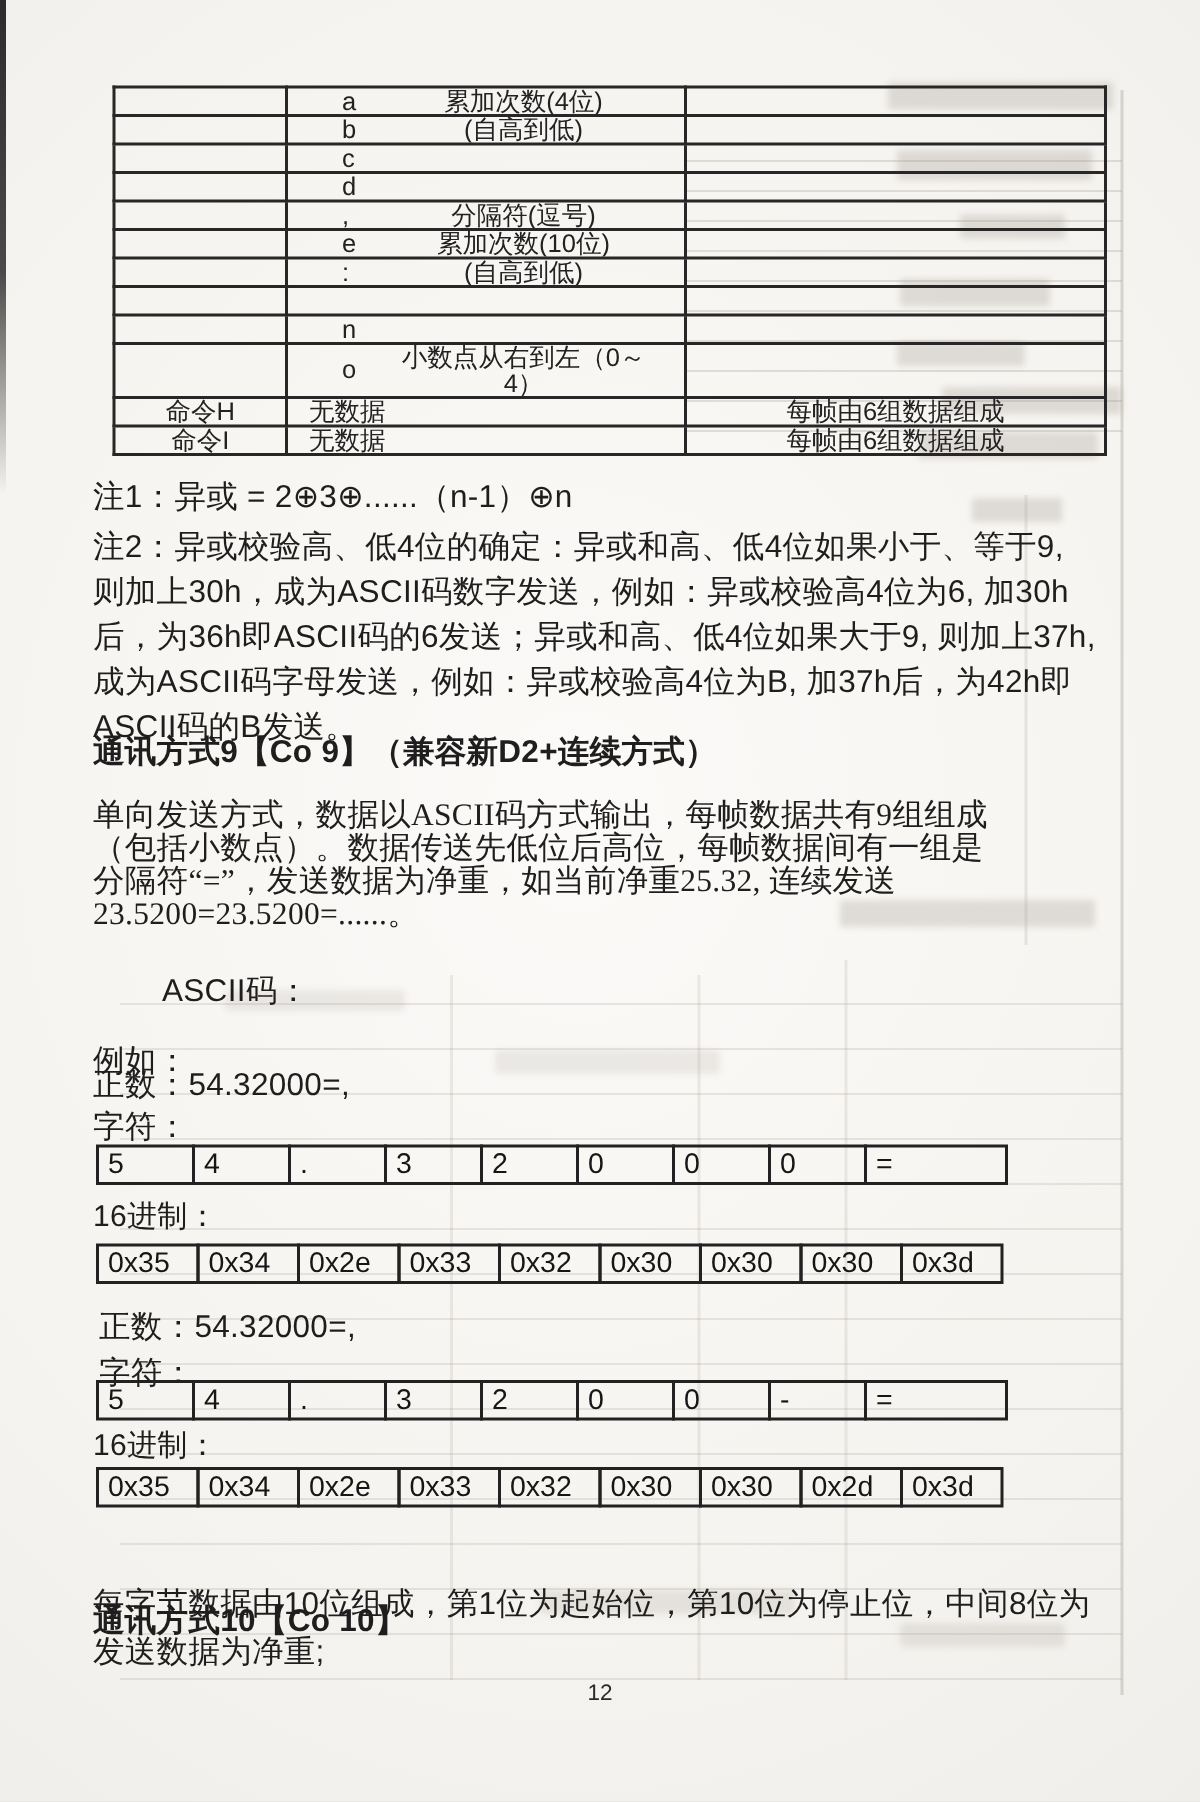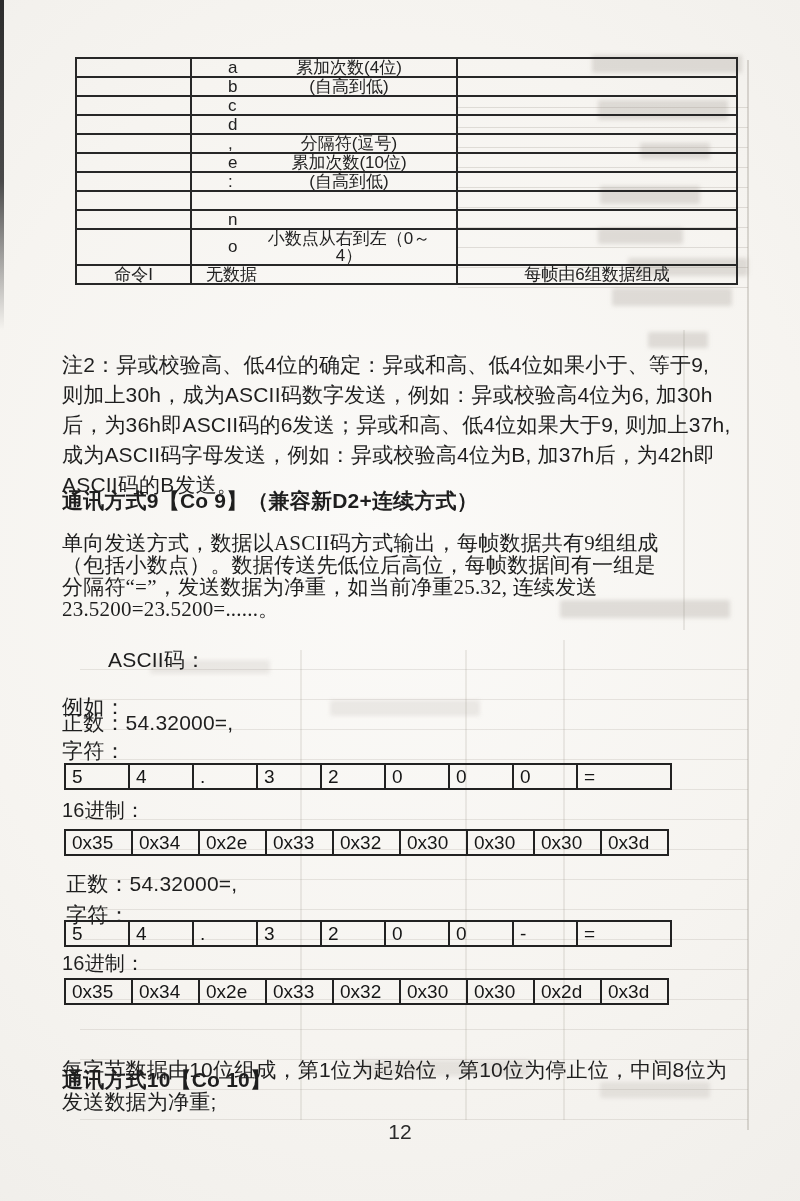--- a/index.html
+++ b/index.html
@@ -72,21 +72,21 @@
     height: 27px; line-height: 23px;
     padding-left: 6px; font-size: 19px; color: #161616;
     background: transparent;
   }
   .strip .cell:first-child { margin-left: 0; }
   .cw { width: 66px; } .cw-last { width: 96px; }
   .hw { width: 69px; }
 
   .pagenum {
     position: absolute; left: 0; top: 1120px; width: 100%;
-    text-align: center; font-size: 21px; color: #2a2a2a;
+    text-align: center; font-size: 15px; color: #2a2a2a;
   }
 </style>
 </head>
 <body>
 
 <div class="page">
 
   <div class="scan-edge"></div>
   <div class="ghost ghost-grid" style="left:458px; top:88px; width:290px; height:214px;"></div>
   <div class="ghost ghost-grid wide" style="left:80px; top:640px; width:668px; height:490px;"></div>
@@ -210,32 +210,43 @@
         <td class="c1"></td>
         <td>
             <div class="cell2">
               <span class="letter">o</span>
               <span class="desc">小数点从右到左（0～4）</span>
             </div>
           </td>
         <td class="c3"></td>
       </tr>
       <tr class="cmd">
+        <td class="c1">命令H</td>
+        <td>
+            <div class="cell2">
+              <span class="letter">无数据</span>
+              <span class="desc"></span>
+            </div>
+          </td>
+        <td class="c3">每帧由6组数据组成</td>
+      </tr>
+      <tr class="cmd">
         <td class="c1">命令I</td>
         <td>
             <div class="cell2">
               <span class="letter">无数据</span>
               <span class="desc"></span>
             </div>
           </td>
         <td class="c3">每帧由6组数据组成</td>
       </tr>
     </tbody>
   </table>
 
+  <div class="tblock" style="top:317px;">注1：异或 = 2⊕3⊕......（n-1）⊕n</div>
   <div class="tblock preline" style="top:350px; width:700px; line-height:30px;">注2：异或校验高、低4位的确定：异或和高、低4位如果小于、等于9,
 则加上30h，成为ASCII码数字发送，例如：异或校验高4位为6, 加30h
 后，为36h即ASCII码的6发送；异或和高、低4位如果大于9, 则加上37h,
 成为ASCII码字母发送，例如：异或校验高4位为B, 加37h后，为42h即
 ASCII码的B发送。</div>
 
   <div class="tblock bold" style="top:487px;">通讯方式9【Co 9】（兼容新D2+连续方式）</div>
   <div class="tblock preline" style="top:532px; width:700px; line-height:22px;font-family:Liberation Serif, serif;">单向发送方式，数据以ASCII码方式输出，每帧数据共有9组组成
 （包括小数点）。数据传送先低位后高位，每帧数据间有一组是
 分隔符“=”，发送数据为净重，如当前净重25.32, 连续发送

